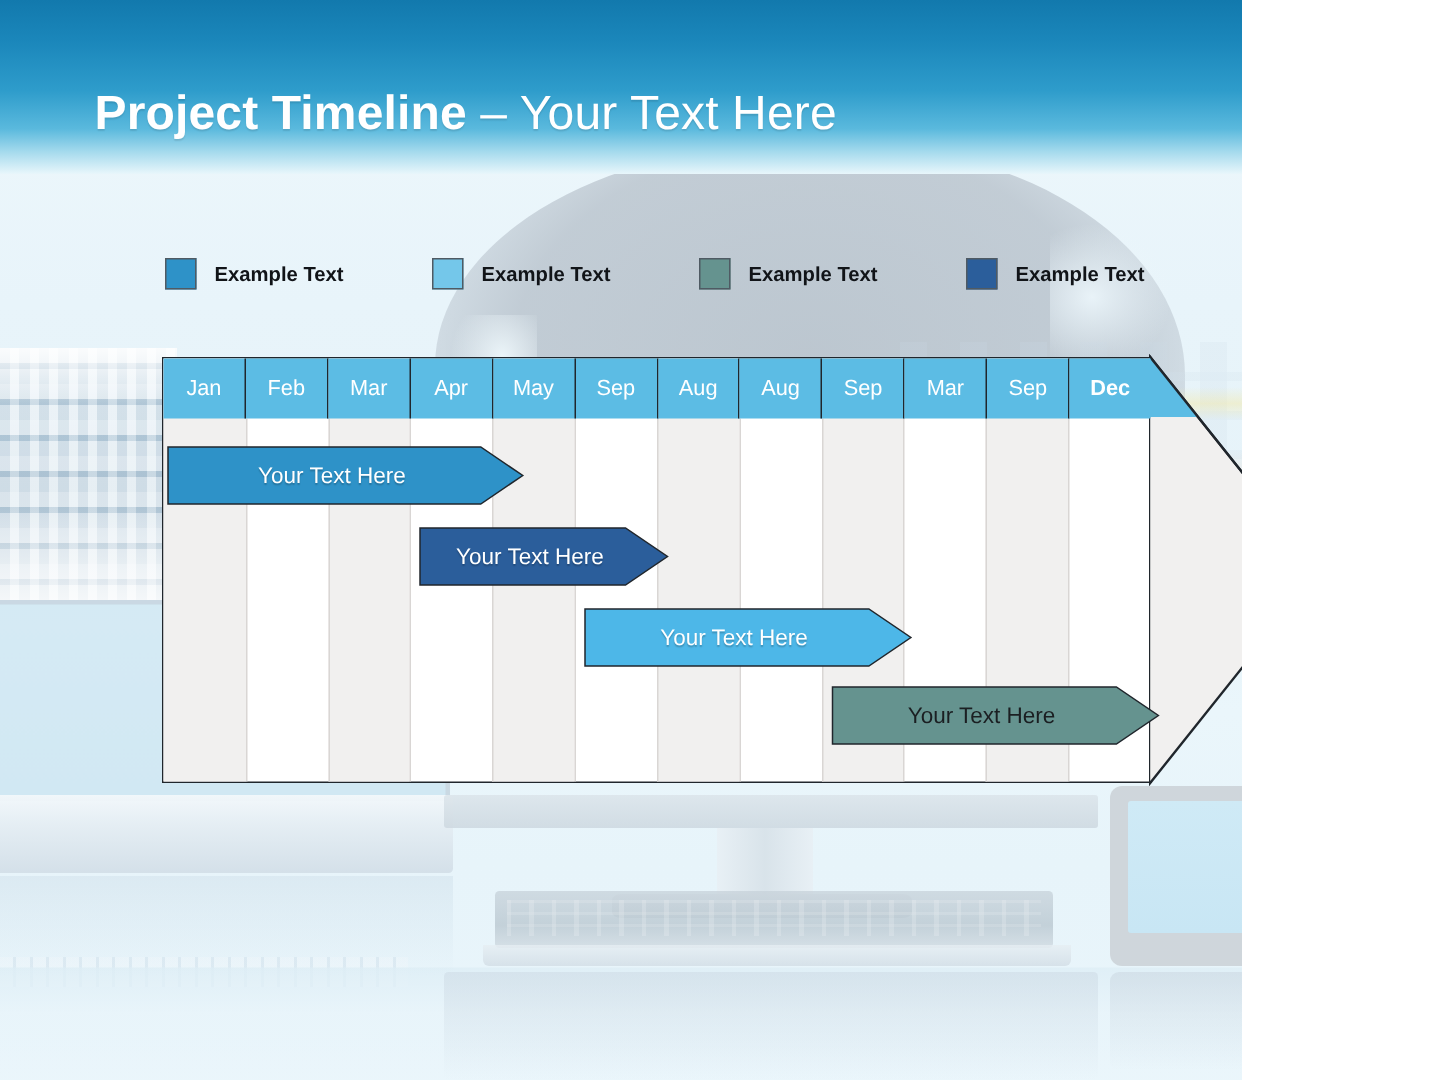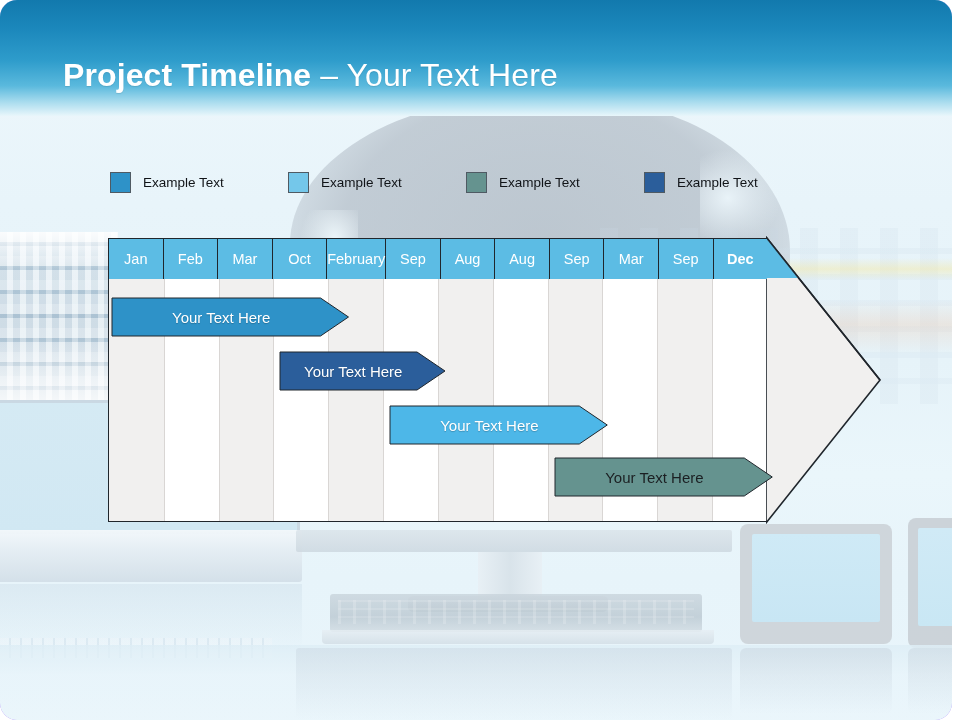--- a/index.html
+++ b/index.html
@@ -9,25 +9,24 @@
   body {
     width: 960px;
     height: 720px;
     overflow: hidden;
     font-family: "Liberation Sans", sans-serif;
     background: #ffffff;
   }
 
   #slide {
     position: relative;
-    width: 952px;
+    width: 828px;
     height: 720px;
     overflow: hidden;
     background: #8b5cf6;
-    border-radius: 17px;
   }
 
   
   .bg-layer { position: absolute; left: 0; top: 0; width: 960px; height: 720px; }
 
   .bg-base {
     background: linear-gradient(to bottom,
       #eef8fc 0%, #e8f4fa 28%, #e6f3f9 50%,
       #eaf6fb 66%, #e7f4fa 80%, #e9f5fb 100%);
   }
@@ -247,21 +246,21 @@
   }
   .legend-swatch {
     width: 21px; height: 21px;
     border: 1px solid #4f5a63;
     box-sizing: border-box;
     flex: 0 0 auto;
   }
   .legend-label {
     margin-left: 12px;
     font-size: 13.5px;
-    font-weight: 400;
+    font-weight: 700;
     color: #111418;
   }
 
   
   .chart {
     position: absolute;
     left: 108px; top: 238px;
     width: 660px;
     height: 284px;
     border: 1.6px solid #20262c;
@@ -442,22 +441,22 @@
           <div class="col-div"></div>
         </div>
         <div class="chart-col">
           <div class="col-div"></div>
         </div>
       </div>
     <div class="chart-head" id="chart-head">
         <div class="head-cell">Jan</div>
         <div class="head-cell">Feb</div>
         <div class="head-cell">Mar</div>
-        <div class="head-cell">Oct</div>
-        <div class="head-cell">February</div>
+        <div class="head-cell">Apr</div>
+        <div class="head-cell">May</div>
         <div class="head-cell">Sep</div>
         <div class="head-cell">Aug</div>
         <div class="head-cell">Aug</div>
         <div class="head-cell">Sep</div>
         <div class="head-cell">Mar</div>
         <div class="head-cell">Sep</div>
         <div class="head-cell">Dec</div>
       </div>
   </div>
 

